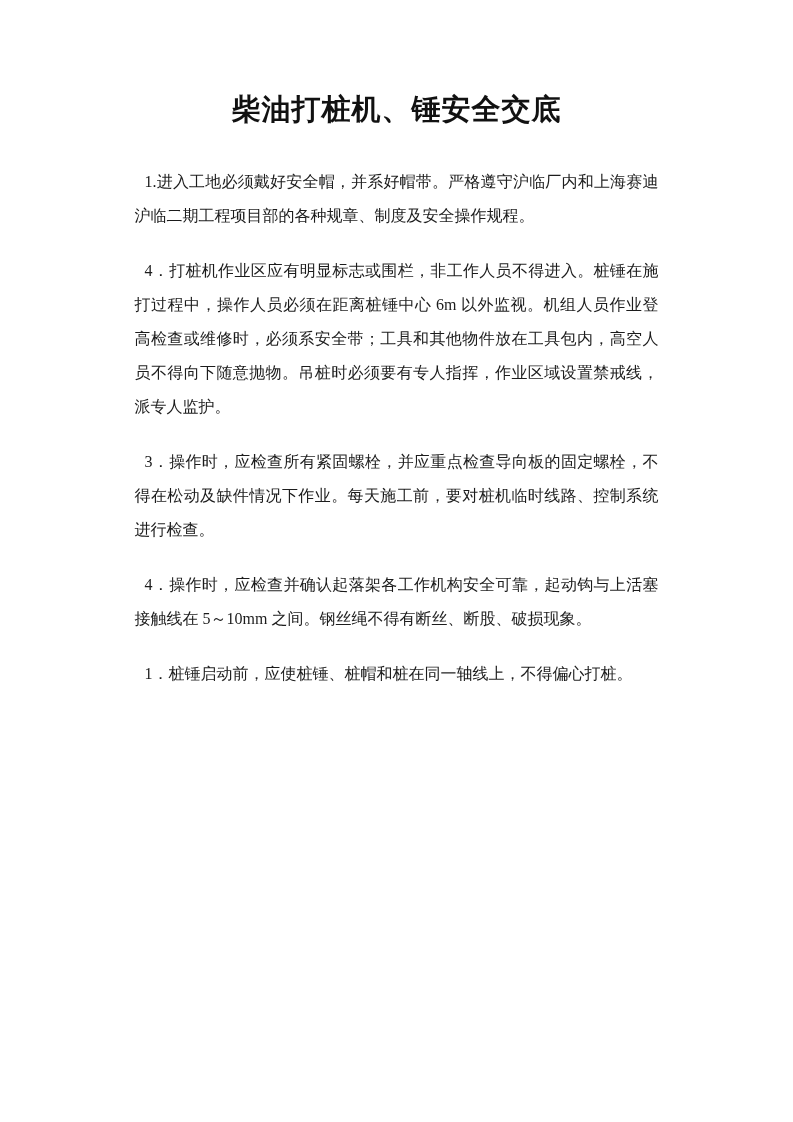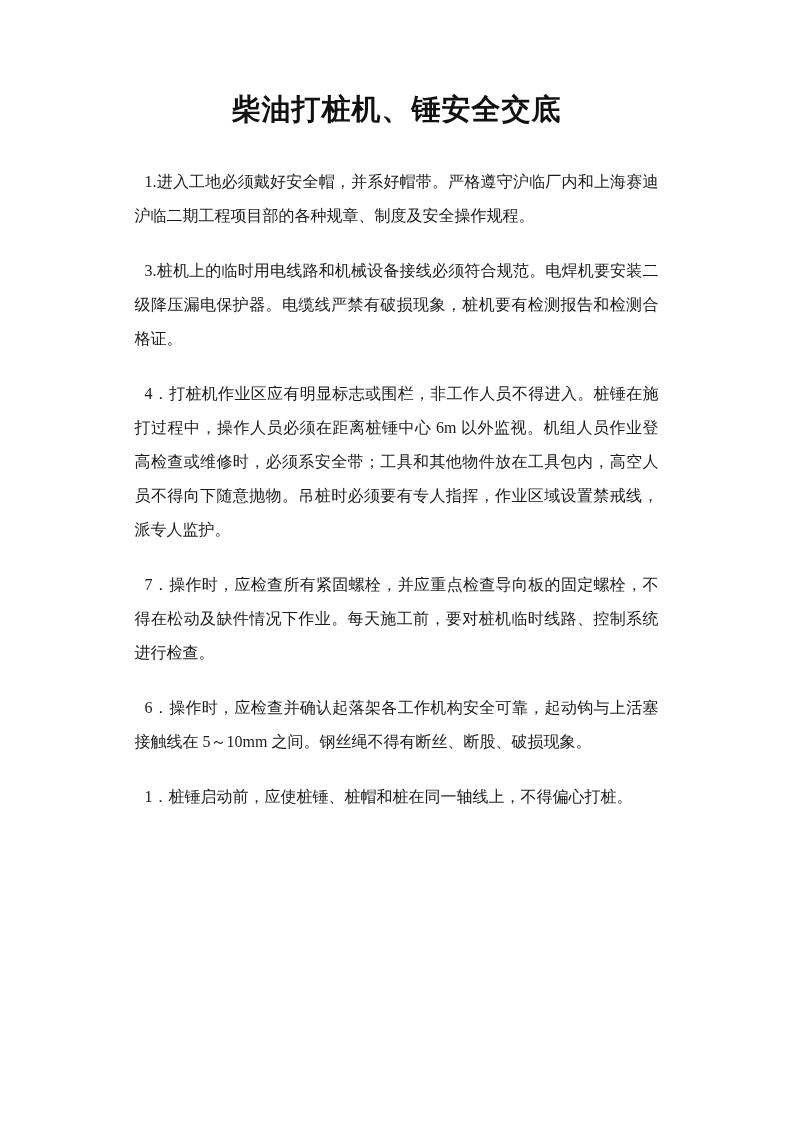--- a/index.html
+++ b/index.html
@@ -46,23 +46,22 @@
 </head>
 <body>
 
 <div class="page">
   <div class="doc-content">
     <h1 class="doc-title">柴油打桩机、锤安全交底</h1>
 
     <p class="doc-paragraph">1.进入工地必须戴好安全帽，并系好帽带。严格遵守沪临厂内和上海赛迪沪临二期工程项目部的各种规章、制度及安全操作规程。</p>
 
 
-    <p class="doc-paragraph">3.桩机上的临时用电线路和机械设备接线必须符合规范。电焊机要安装二级降压漏电保护器。电缆线严禁有破损现象，桩机要有检测报告和检测合格证。</p>
 
     <p class="doc-paragraph">4．打桩机作业区应有明显标志或围栏，非工作人员不得进入。桩锤在施打过程中，操作人员必须在距离桩锤中心 6m 以外监视。机组人员作业登高检查或维修时，必须系安全带；工具和其他物件放在工具包内，高空人员不得向下随意抛物。吊桩时必须要有专人指挥，作业区域设置禁戒线，派专人监护。</p>
 
-    <p class="doc-paragraph">7．操作时，应检查所有紧固螺栓，并应重点检查导向板的固定螺栓，不得在松动及缺件情况下作业。每天施工前，要对桩机临时线路、控制系统进行检查。</p>
+    <p class="doc-paragraph">3．操作时，应检查所有紧固螺栓，并应重点检查导向板的固定螺栓，不得在松动及缺件情况下作业。每天施工前，要对桩机临时线路、控制系统进行检查。</p>
 
-    <p class="doc-paragraph">6．操作时，应检查并确认起落架各工作机构安全可靠，起动钩与上活塞接触线在 5～10mm 之间。钢丝绳不得有断丝、断股、破损现象。</p>
+    <p class="doc-paragraph">4．操作时，应检查并确认起落架各工作机构安全可靠，起动钩与上活塞接触线在 5～10mm 之间。钢丝绳不得有断丝、断股、破损现象。</p>
 
     <p class="doc-paragraph">1．桩锤启动前，应使桩锤、桩帽和桩在同一轴线上，不得偏心打桩。</p>
   </div>
 </div>
 
 </body></html>

